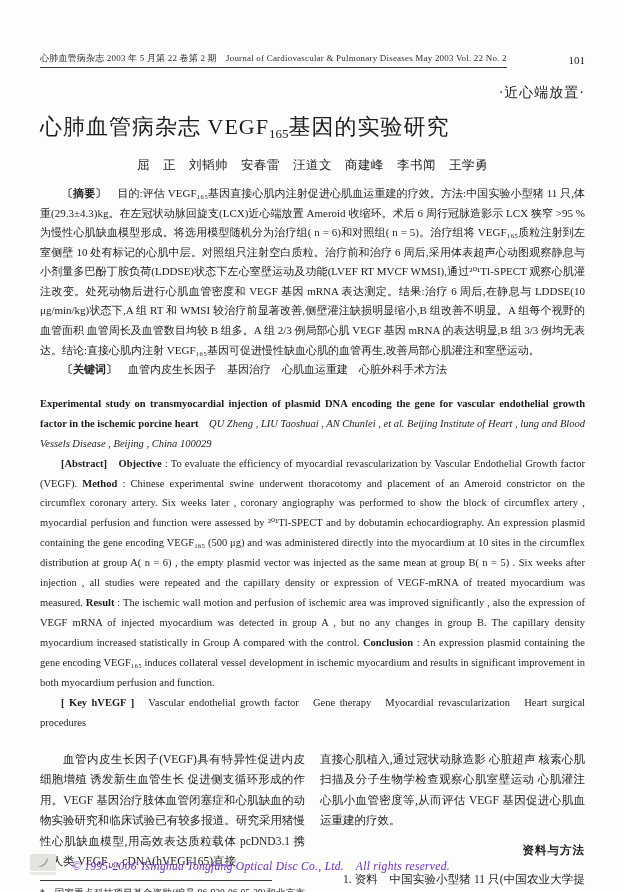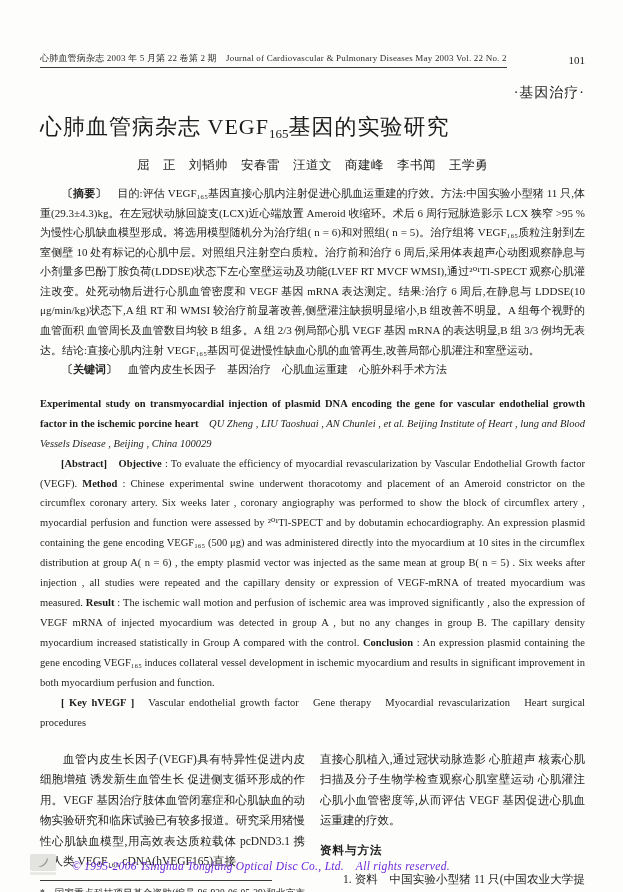--- a/index.html
+++ b/index.html
@@ -45,21 +45,21 @@
   .en-title .a { font-style: italic; }
   .en-abstract { font-size: 10.5px; line-height: 1.9; text-align: justify; text-indent: 2em; }
   .en-abstract b { font-weight: bold; }
   .en-keywords { font-size: 10.5px; line-height: 1.9; text-align: justify; text-indent: 2em; }
   .en-keywords .label { font-weight: bold; }
 
   
   .columns { display: flex; gap: 15px; margin-top: 16px; }
   .col { width: 50%; font-size: 11.5px; line-height: 1.78; text-align: justify; }
   .col p.indent { text-indent: 2em; }
-  .section-heading { text-align: left; font-weight: bold; font-size: 11.5px; margin: 9px 0; letter-spacing: 1px; }
+  .section-heading { text-align: right; font-weight: bold; font-size: 11.5px; margin: 9px 0; letter-spacing: 1px; }
 
   
   .footnote { margin-top: 8px; }
   .footnote-rule { width: 232px; border-top: 1px solid #3a3a3a; margin-bottom: 5px; }
   .footnote p { font-size: 9.5px; line-height: 1.6; text-align: justify; text-indent: 0; }
 
   
   .footer {
     position: absolute; left: 28px; bottom: 14px;
     display: flex; align-items: center; gap: 14px;
@@ -78,21 +78,21 @@
 <body>
 
 <div class="page">
   <div class="content">
 
     <div class="header-row">
       <span class="journal-line">心肺血管病杂志 2003 年 5 月第 22 卷第 2 期　Journal of Cardiovascular &amp; Pulmonary Diseases May 2003 Vol. 22 No. 2</span>
       <span class="page-number">101</span>
     </div>
 
-    <div class="column-label">·基因治疗·</div>
+    <div class="column-label">·近心端放置·</div>
 
     <h1 class="article-title"><span>心肺血管病杂志 VEGF</span><span class="sub">165</span><span>基因的实验研究</span></h1>
 
     <div class="authors">屈　正　刘韬帅　安春雷　汪道文　商建峰　李书闻　王学勇</div>
 
     <p class="cn-abstract"><span class="label">〔摘要〕</span><span>　目的:评估 VEGF₁₆₅基因直接心肌内注射促进心肌血运重建的疗效。方法:中国实验小型猪 11 只,体重(29.3±4.3)kg。在左冠状动脉回旋支(LCX)近心端放置 Ameroid 收缩环。术后 6 周行冠脉造影示 LCX 狭窄 &gt;95 %为慢性心肌缺血模型形成。将选用模型随机分为治疗组( n = 6)和对照组( n = 5)。治疗组将 VEGF₁₆₅质粒注射到左室侧壁 10 处有标记的心肌中层。对照组只注射空白质粒。治疗前和治疗 6 周后,采用体表超声心动图观察静息与小剂量多巴酚丁胺负荷(LDDSE)状态下左心室壁运动及功能(LVEF RT MVCF WMSI),通过²⁰¹Tl-SPECT 观察心肌灌注改变。处死动物后进行心肌血管密度和 VEGF 基因 mRNA 表达测定。结果:治疗 6 周后,在静息与 LDDSE(10 μg/min/kg)状态下,A 组 RT 和 WMSI 较治疗前显著改善,侧壁灌注缺损明显缩小,B 组改善不明显。A 组每个视野的血管面积 血管周长及血管数目均较 B 组多。A 组 2/3 例局部心肌 VEGF 基因 mRNA 的表达明显,B 组 3/3 例均无表达。结论:直接心肌内注射 VEGF₁₆₅基因可促进慢性缺血心肌的血管再生,改善局部心肌灌注和室壁运动。</span></p>
 
     <p class="cn-keywords"><span class="label">〔关键词〕</span><span>　血管内皮生长因子　基因治疗　心肌血运重建　心脏外科手术方法</span></p>
 
     <p class="en-title"><span class="t">Experimental study on transmyocardial injection of plasmid DNA encoding the gene for vascular endothelial growth factor in the ischemic porcine heart</span><span>　</span><span class="a">QU Zheng , LIU Taoshuai , AN Chunlei , et al. Beijing Institute of Heart , lung and Blood Vessels Disease , Beijing , China 100029</span></p>

